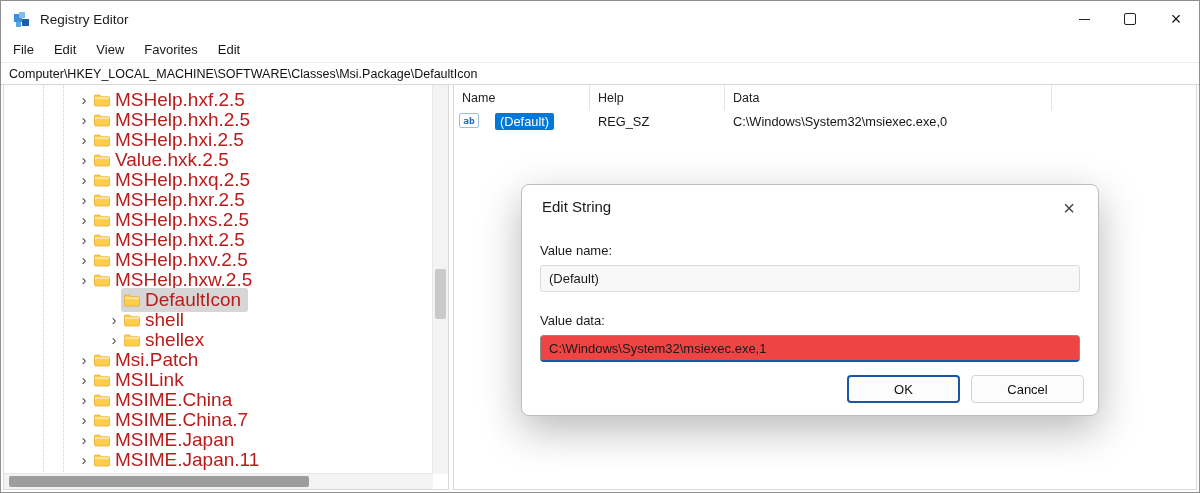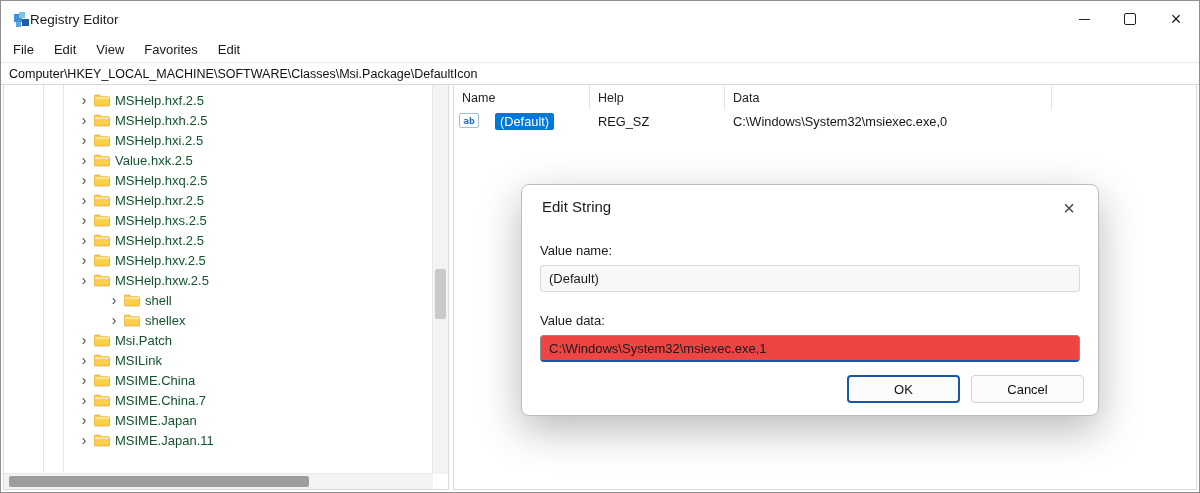--- a/index.html
+++ b/index.html
@@ -2,21 +2,21 @@
 <html style="--selection-blue: #0078d7; --accent: #1a56a8; --folder-yellow: #ffce4a; --folder-edge: #d9a62e;"><head>
 <meta charset="utf-8">
 <style>
   html,body{margin:0;padding:0}
   body{font-family:"Liberation Sans",sans-serif;background:#f3f3f3}
   #window{position:relative;width:1200px;height:493px;background:#fff;border:1px solid #8f8f8f;box-sizing:border-box;overflow:hidden}
 
   
   .titlebar{height:36px;display:flex;align-items:center}
   .app-icon{margin-left:12px;width:17px;height:17px;display:inline-flex}
-  .title{font-size:13.5px;color:#1b1b1b}
+  .title{margin-left:10px;font-size:13.5px;color:#1b1b1b}
   .win-controls{margin-left:auto;display:flex;height:100%}
   .wc{width:46px;display:flex;align-items:center;justify-content:center;cursor:default}
   .glyph-min{width:11px;border-top:1.4px solid #222;display:block}
   .glyph-max{width:10px;height:10px;border:1.4px solid #222;border-radius:2px;display:block}
   .glyph-close{font-size:18px;color:#111;line-height:1}
 
   
   .menubar{display:flex;align-items:center;height:25px;padding-left:2px;font-size:13px;color:#191919}
   .menu-item{padding:3px 10px;border-radius:4px;cursor:default}
 
@@ -30,21 +30,21 @@
 
   
   #tree-view{position:absolute;left:0;top:0;right:15px;bottom:15px;overflow:hidden;padding-top:5px}
   .guide{position:absolute;top:0;bottom:15px;width:0;border-left:1px dotted #cfcfcf}
   .g1{left:39px}.g2{left:59px}
   .tree-item{display:flex;align-items:center;height:20px;white-space:nowrap;cursor:default}
   .chevron{width:14px;min-width:14px;height:16px;display:flex;align-items:center;justify-content:center;font-size:14px;color:#444}
   .chevron.expanded{transform:rotate(90deg)}
   .node{display:flex;align-items:center;gap:5px;padding:1px 7px 1px 3px;border-radius:3px}
   .node.selected{background:#d6d6d6}
-  .tlabel{font-size:13px;color:#14532d}
+  .tlabel{font-size:19px;color:#b91c1c}
 
   
   .vscroll{position:absolute;top:0;right:0;width:15px;bottom:15px;background:#f3f3f3;border-left:1px solid #e8e8e8}
   .vthumb{position:absolute;left:2px;width:11px;top:184px;height:50px;background:#c9c9c9;border-radius:2px}
   .hscroll{position:absolute;left:0;right:15px;bottom:0;height:15px;background:#f3f3f3;border-top:1px solid #e8e8e8}
   .hthumb{position:absolute;top:2px;height:11px;left:5px;width:300px;background:#9d9d9d;border-radius:2px}
 
   
   .list-header{display:flex;height:25px;align-items:center;font-size:12.5px;color:#222}
   .hcol{height:100%;display:flex;align-items:center;padding-left:8px;border-right:1px solid #e4e4e4;box-sizing:border-box;cursor:default}
@@ -227,20 +227,32 @@
             <span style="display: inline-flex;">
               <svg width="16" height="13" viewBox="0 0 16 13">
                 <path d="M0.5 2 Q0.5 1 1.5 1 H5.6 L7.2 2.8 H14.5 Q15.5 2.8 15.5 3.8 V11 Q15.5 12 14.5 12 H1.5 Q0.5 12 0.5 11 Z" fill="#ffce4a" stroke="#d9a62e" stroke-width="0.7"></path>
                 <rect x="0.9" y="3.4" width="14.2" height="1.6" fill="#ffe9ac"></rect>
               </svg>
             </span>
             <span class="tlabel">MSHelp.hxw.2.5</span>
           </span>
         </div>
         <div class="tree-item" style="padding-left: 103px;">
+          <span class="chevron"></span>
+          <span class="node selected">
+            <span style="display: inline-flex;">
+              <svg width="16" height="13" viewBox="0 0 16 13">
+                <path d="M0.5 2 Q0.5 1 1.5 1 H5.6 L7.2 2.8 H14.5 Q15.5 2.8 15.5 3.8 V11 Q15.5 12 14.5 12 H1.5 Q0.5 12 0.5 11 Z" fill="#ffce4a" stroke="#d9a62e" stroke-width="0.7"></path>
+                <rect x="0.9" y="3.4" width="14.2" height="1.6" fill="#ffe9ac"></rect>
+              </svg>
+            </span>
+            <span class="tlabel">DefaultIcon</span>
+          </span>
+        </div>
+        <div class="tree-item" style="padding-left: 103px;">
           <span class="chevron">›</span>
           <span class="node">
             <span style="display: inline-flex;">
               <svg width="16" height="13" viewBox="0 0 16 13">
                 <path d="M0.5 2 Q0.5 1 1.5 1 H5.6 L7.2 2.8 H14.5 Q15.5 2.8 15.5 3.8 V11 Q15.5 12 14.5 12 H1.5 Q0.5 12 0.5 11 Z" fill="#ffce4a" stroke="#d9a62e" stroke-width="0.7"></path>
                 <rect x="0.9" y="3.4" width="14.2" height="1.6" fill="#ffe9ac"></rect>
               </svg>
             </span>
             <span class="tlabel">shell</span>
           </span>

